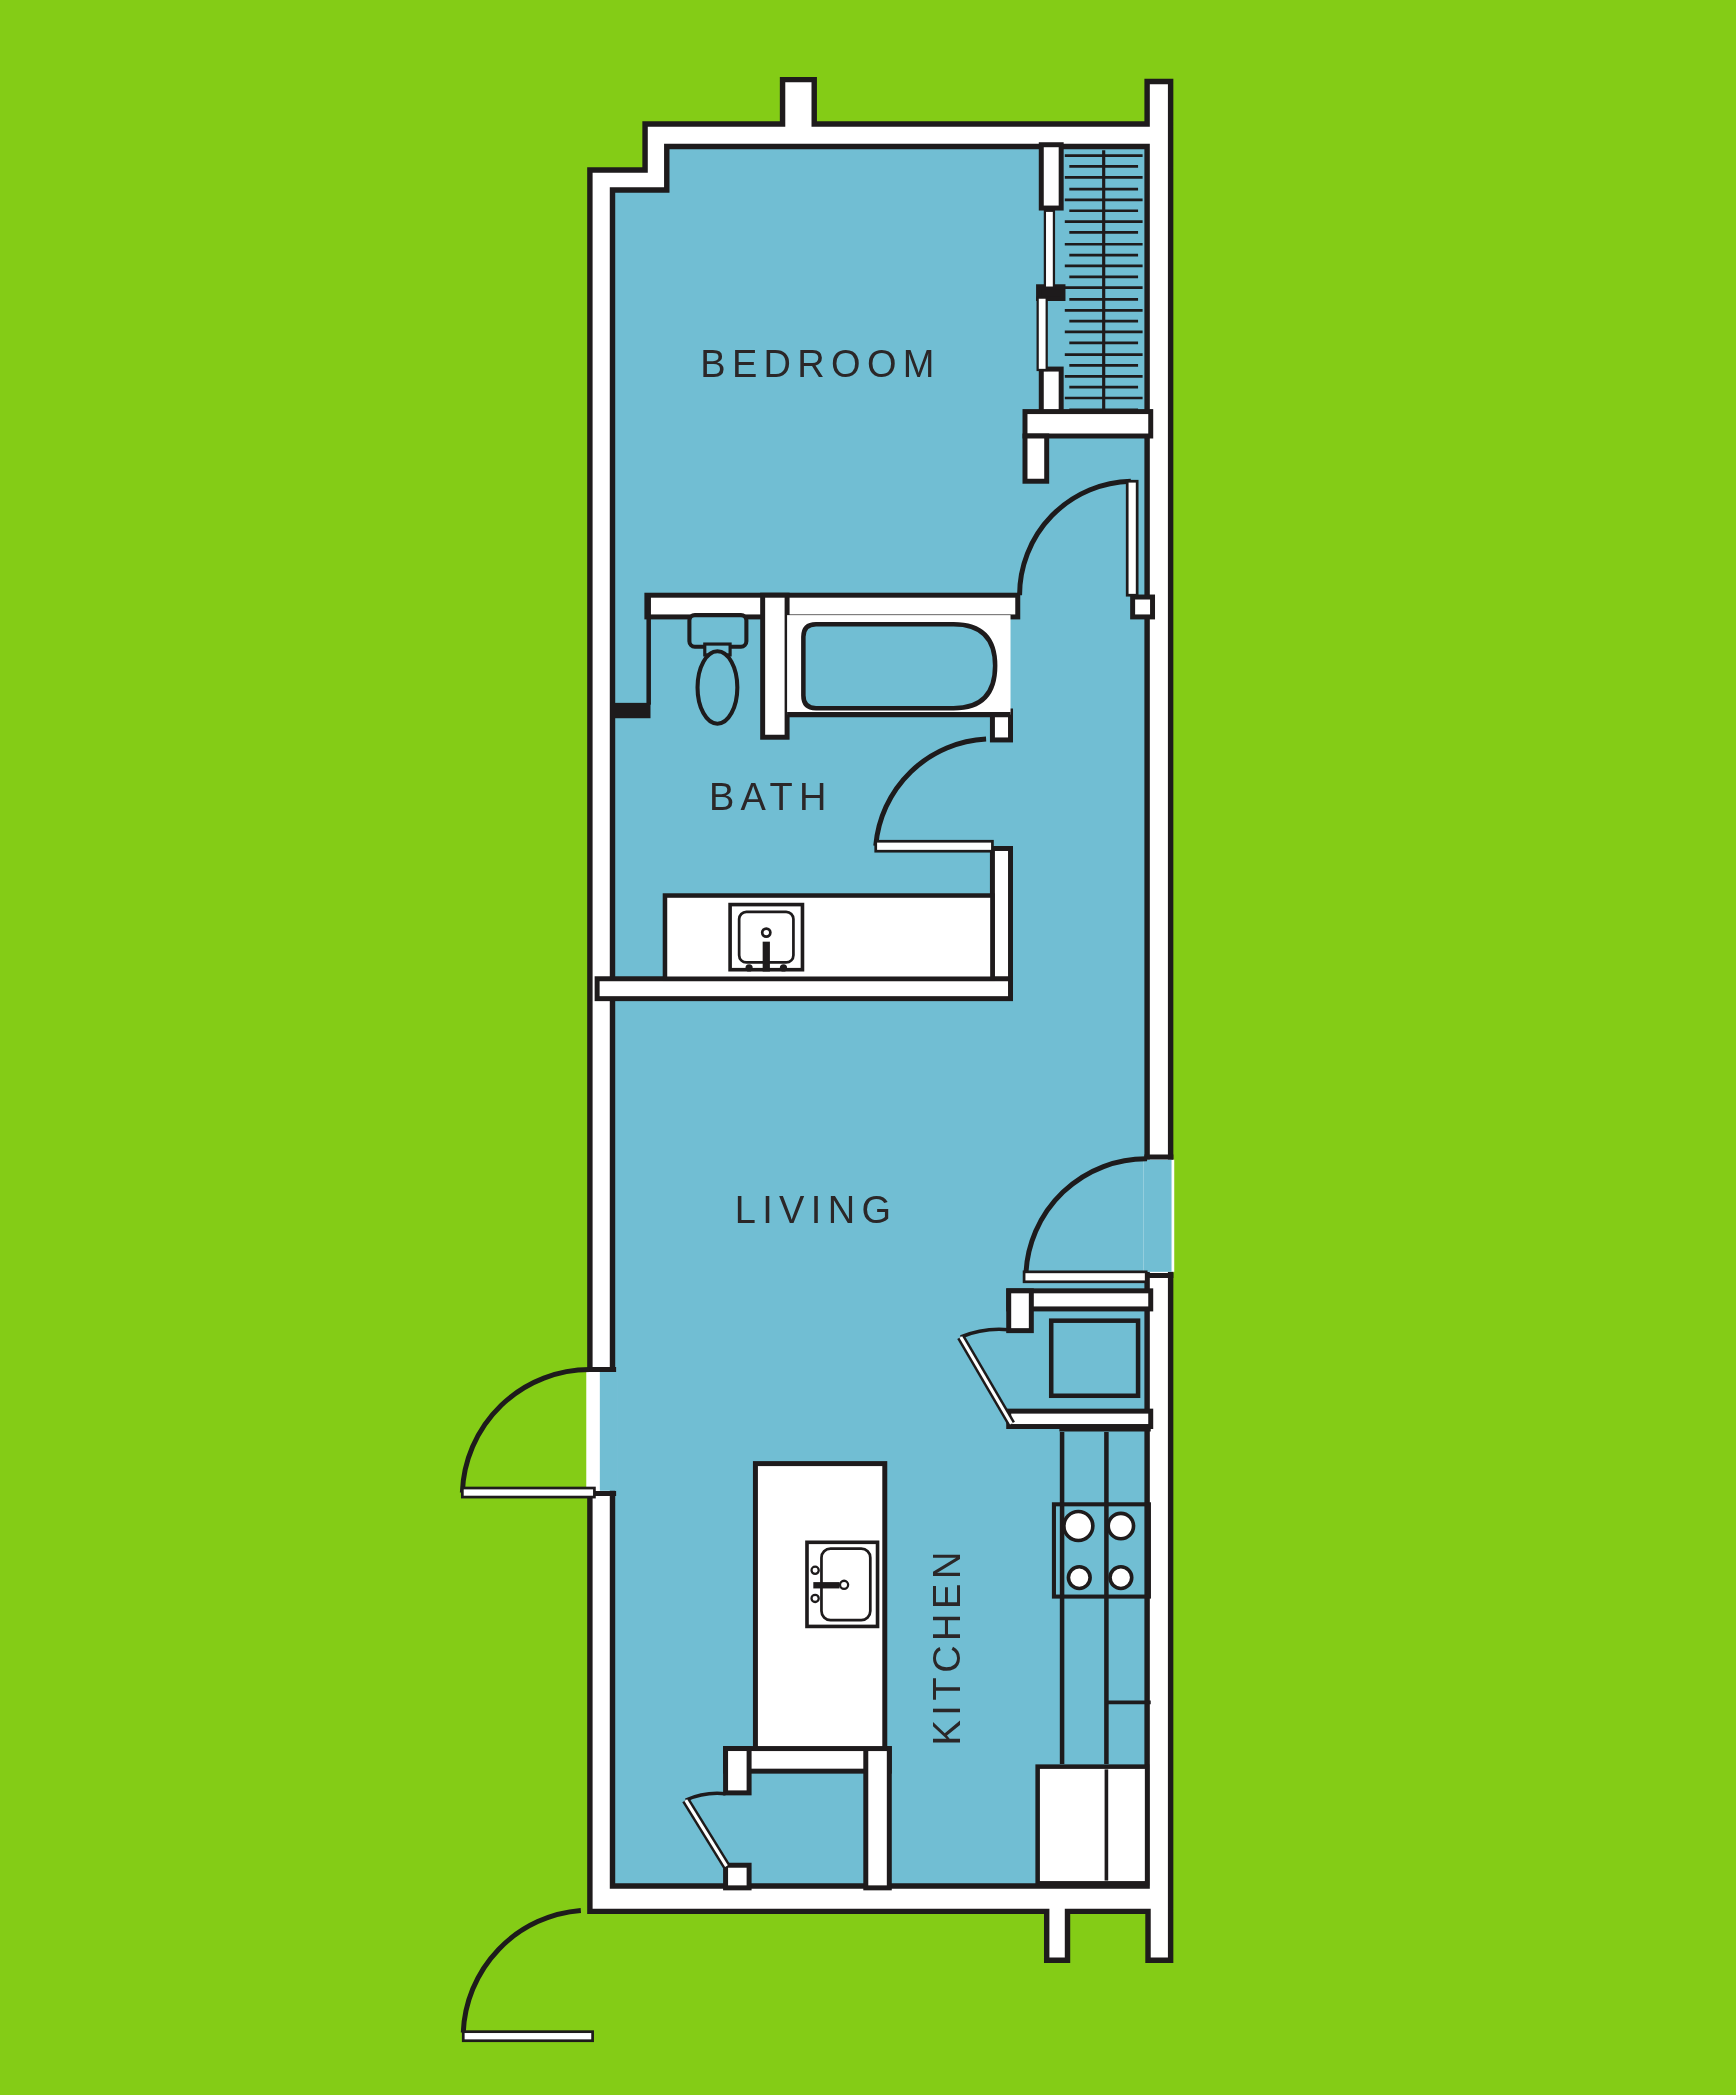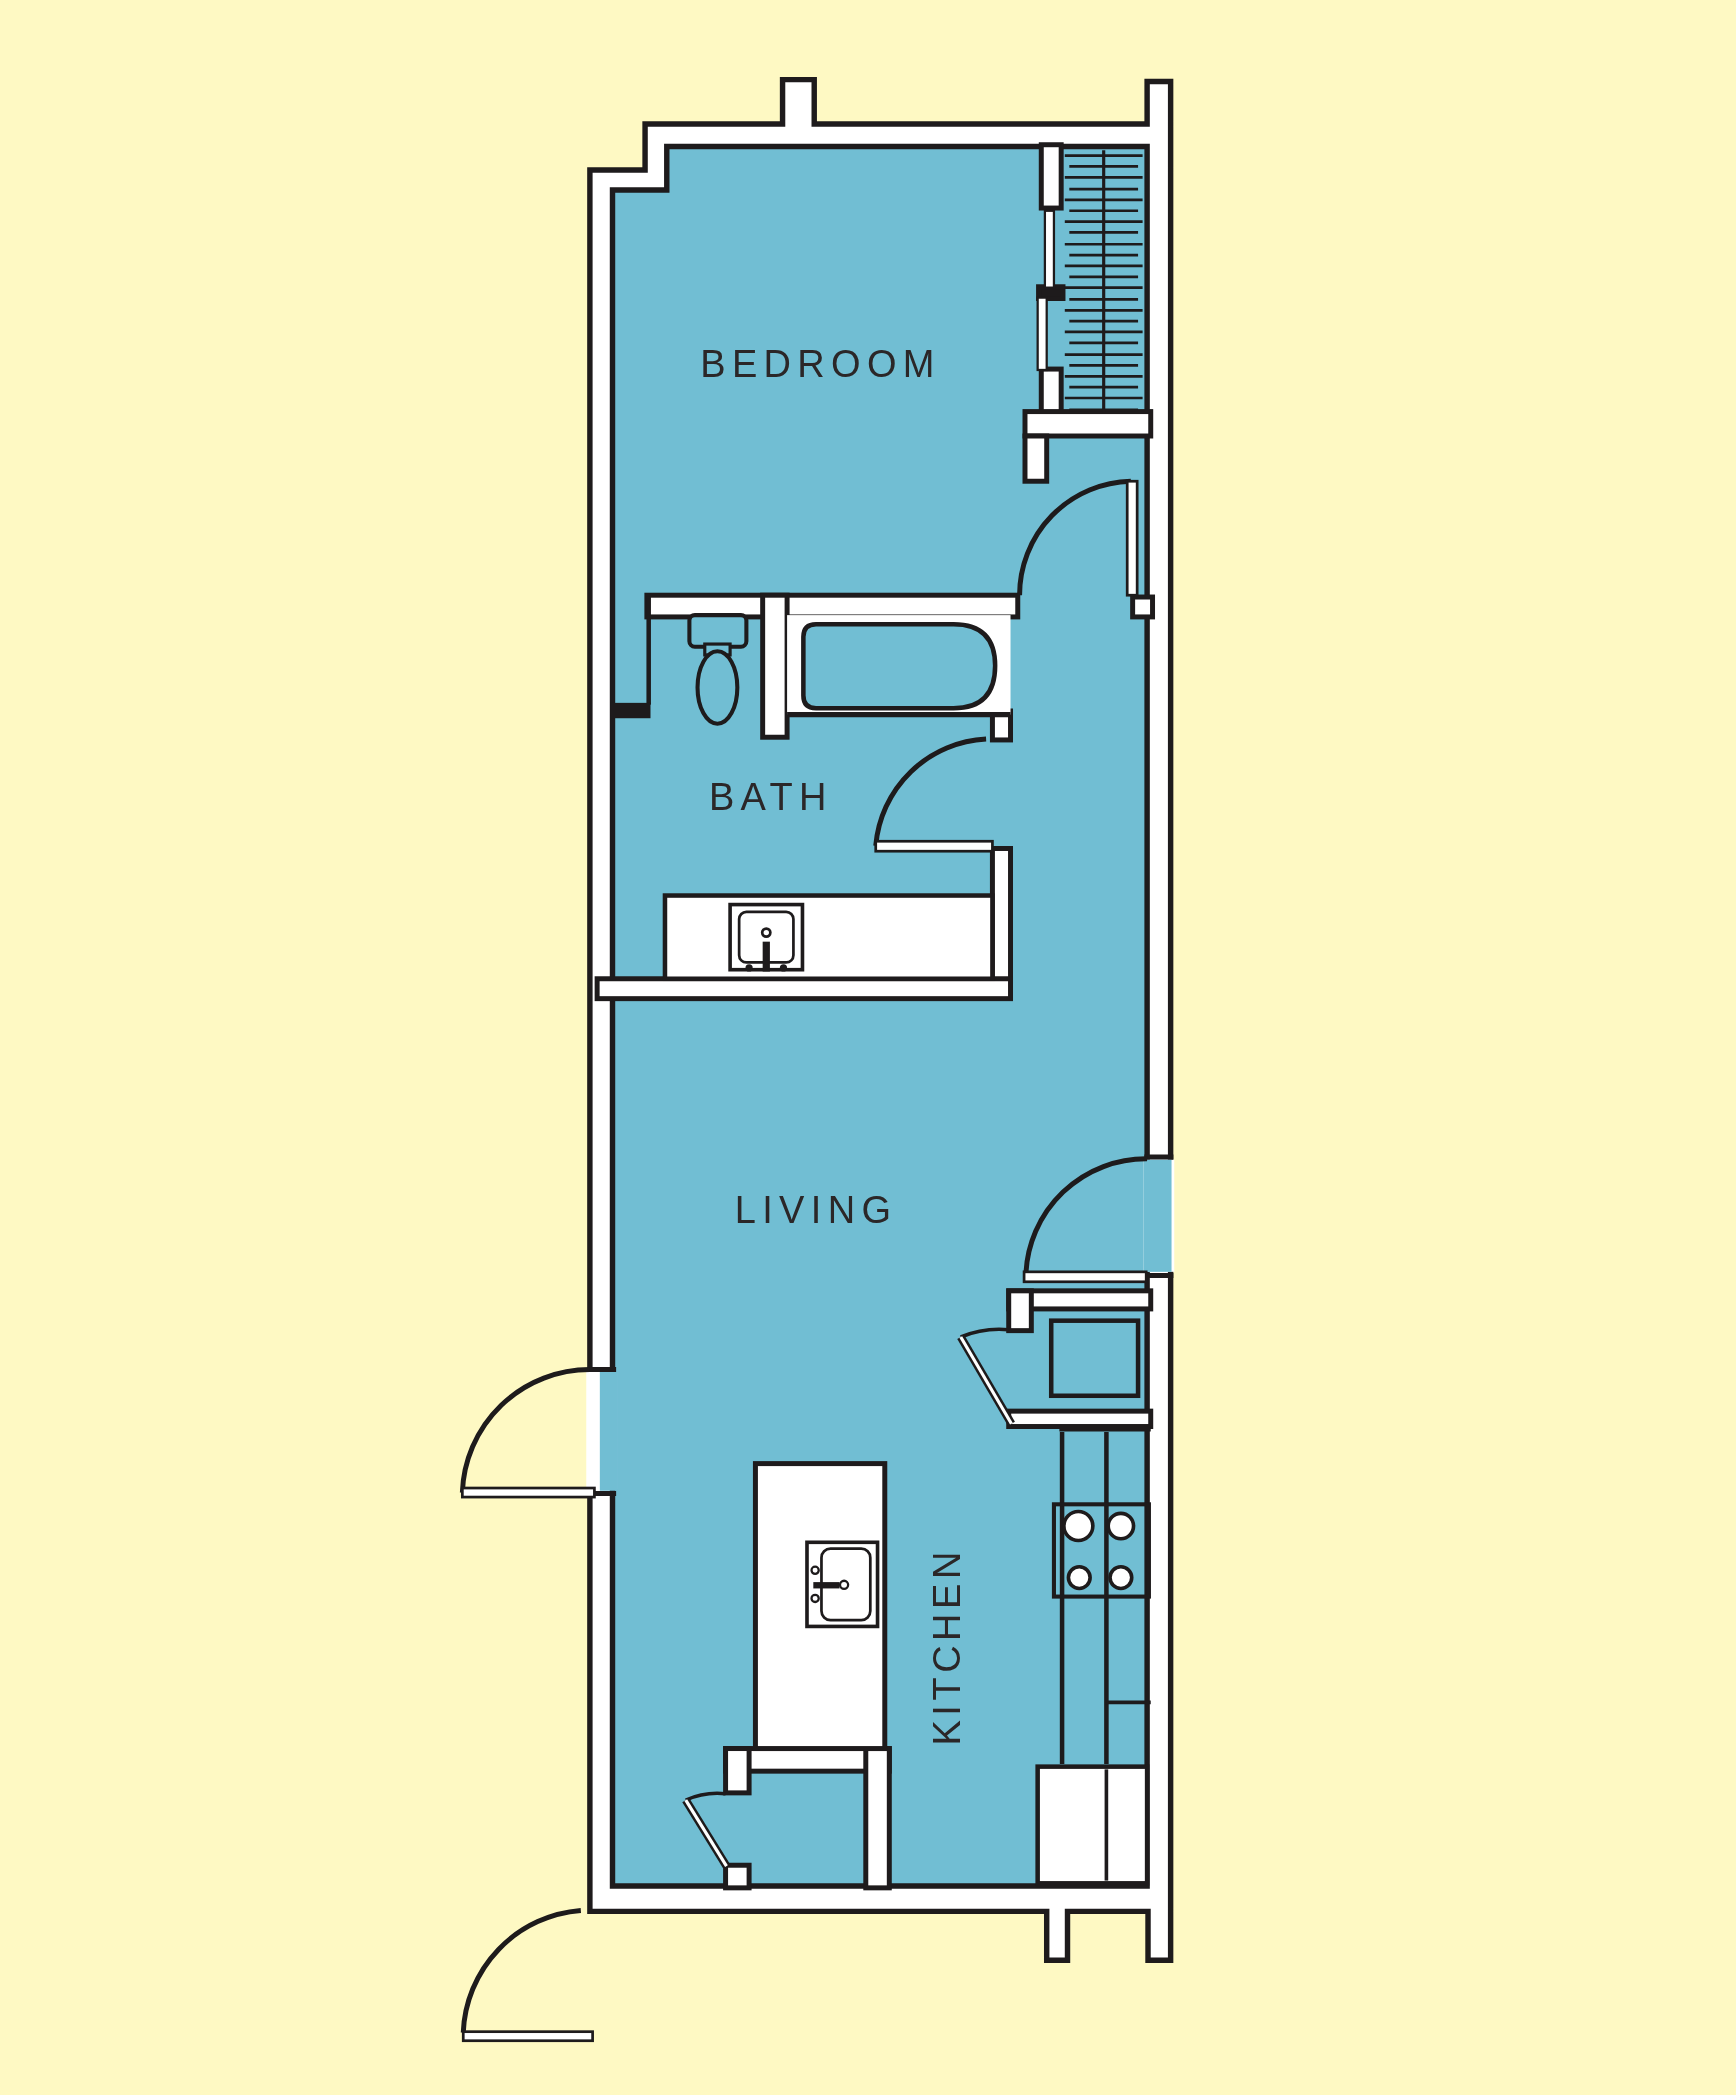--- a/index.html
+++ b/index.html
@@ -1,16 +1,16 @@
 <!DOCTYPE html>
 <html style="font-size:14.5px"><head>
 <meta charset="utf-8">
 <style>
   html,body{margin:0;padding:0;background:#ffffff;}
-  .page{position:relative;width:1737px;height:2095px;background:#fef9c3;overflow:hidden;}
+  .page{position:relative;width:1737px;height:2095px;background:#84cc16;overflow:hidden;}
   svg{display:block;}
   text{font-family:"Liberation Sans","DejaVu Sans",sans-serif;font-weight:400;}
 </style>
 </head>
 <body>
 
 <div class="page">
 <svg width="1737" height="2095" viewBox="0 0 1920 2316">
 
   <g>

